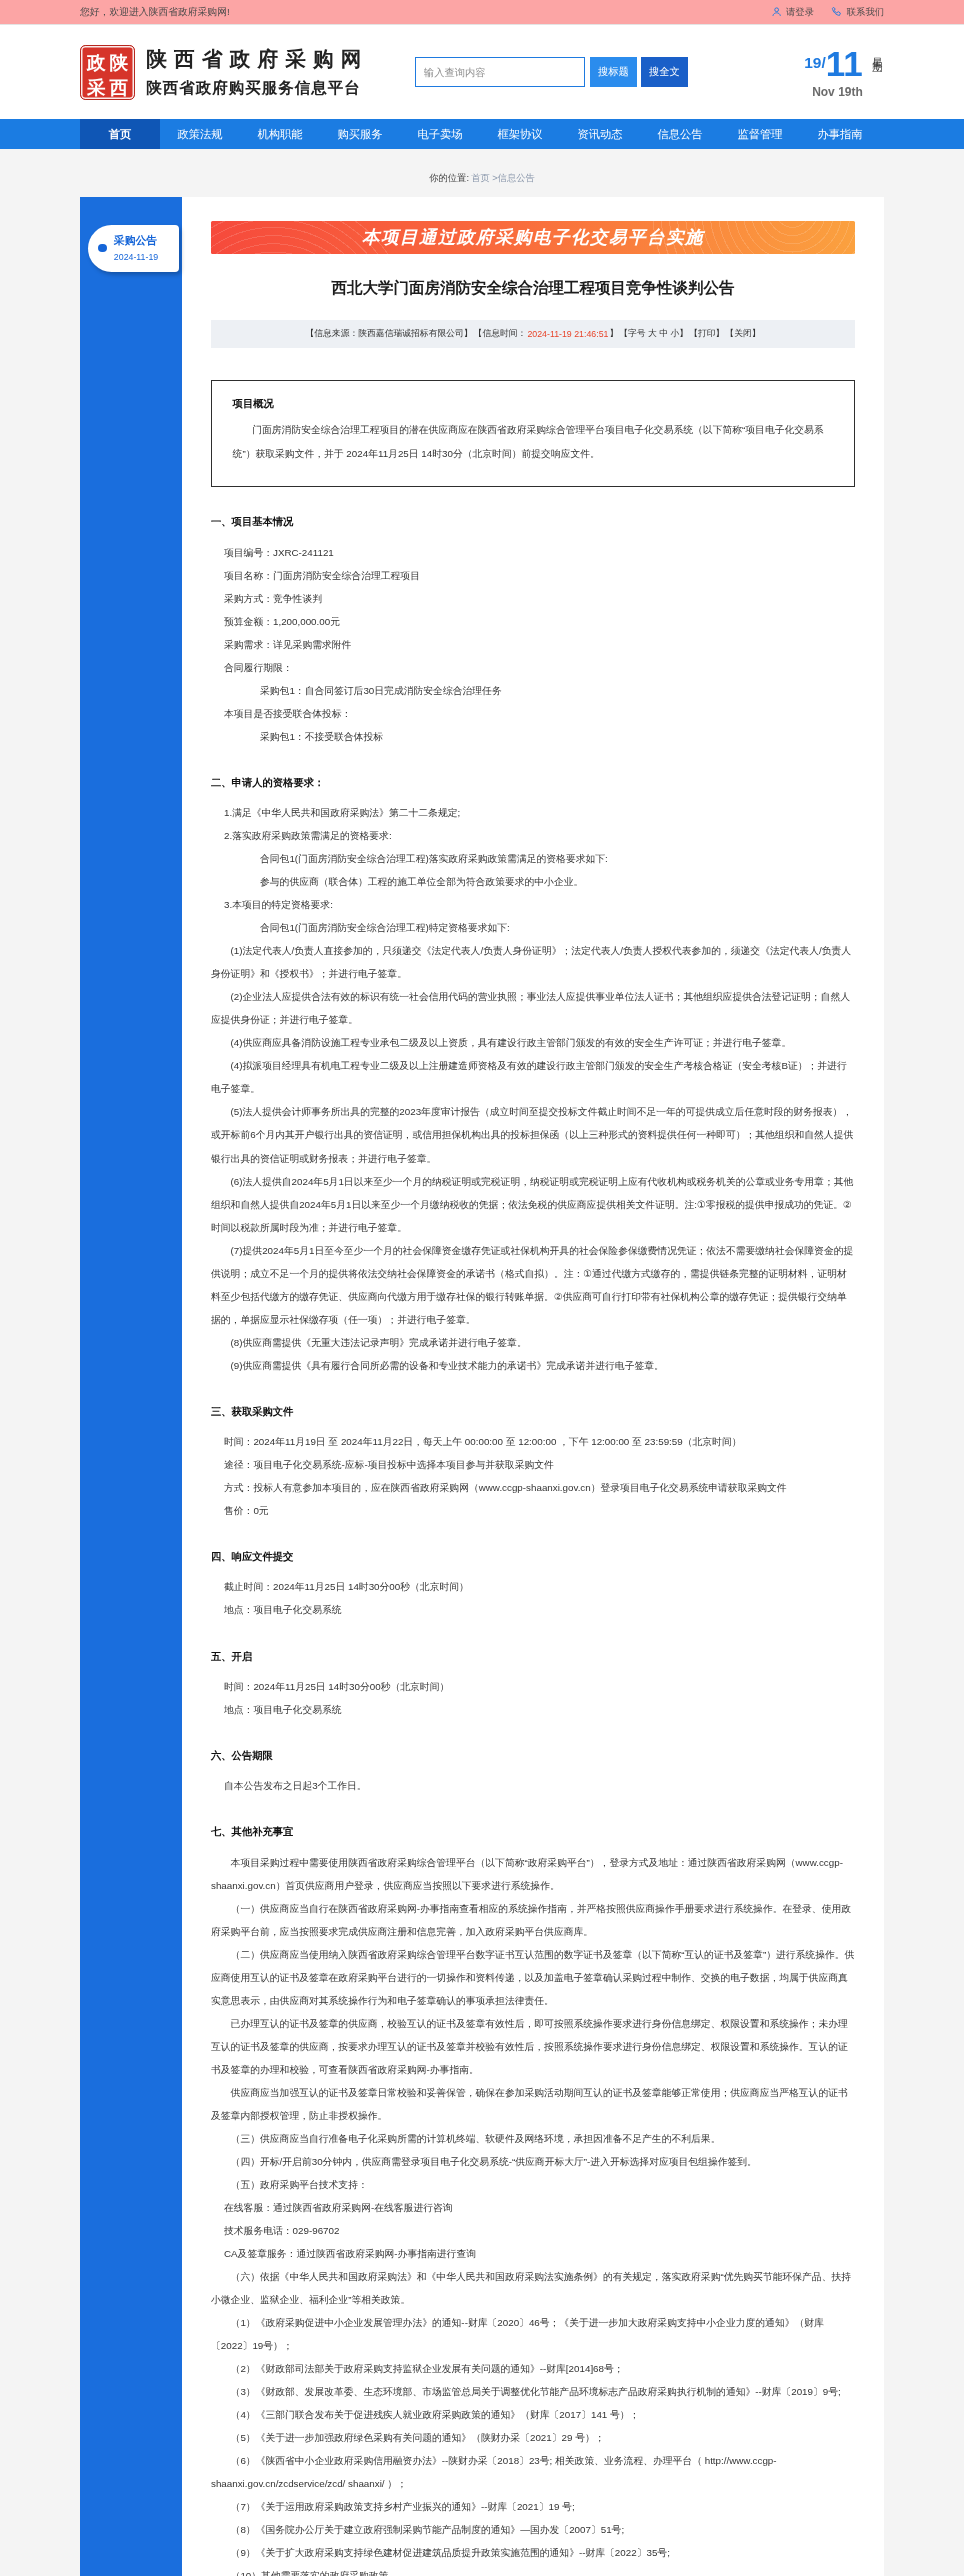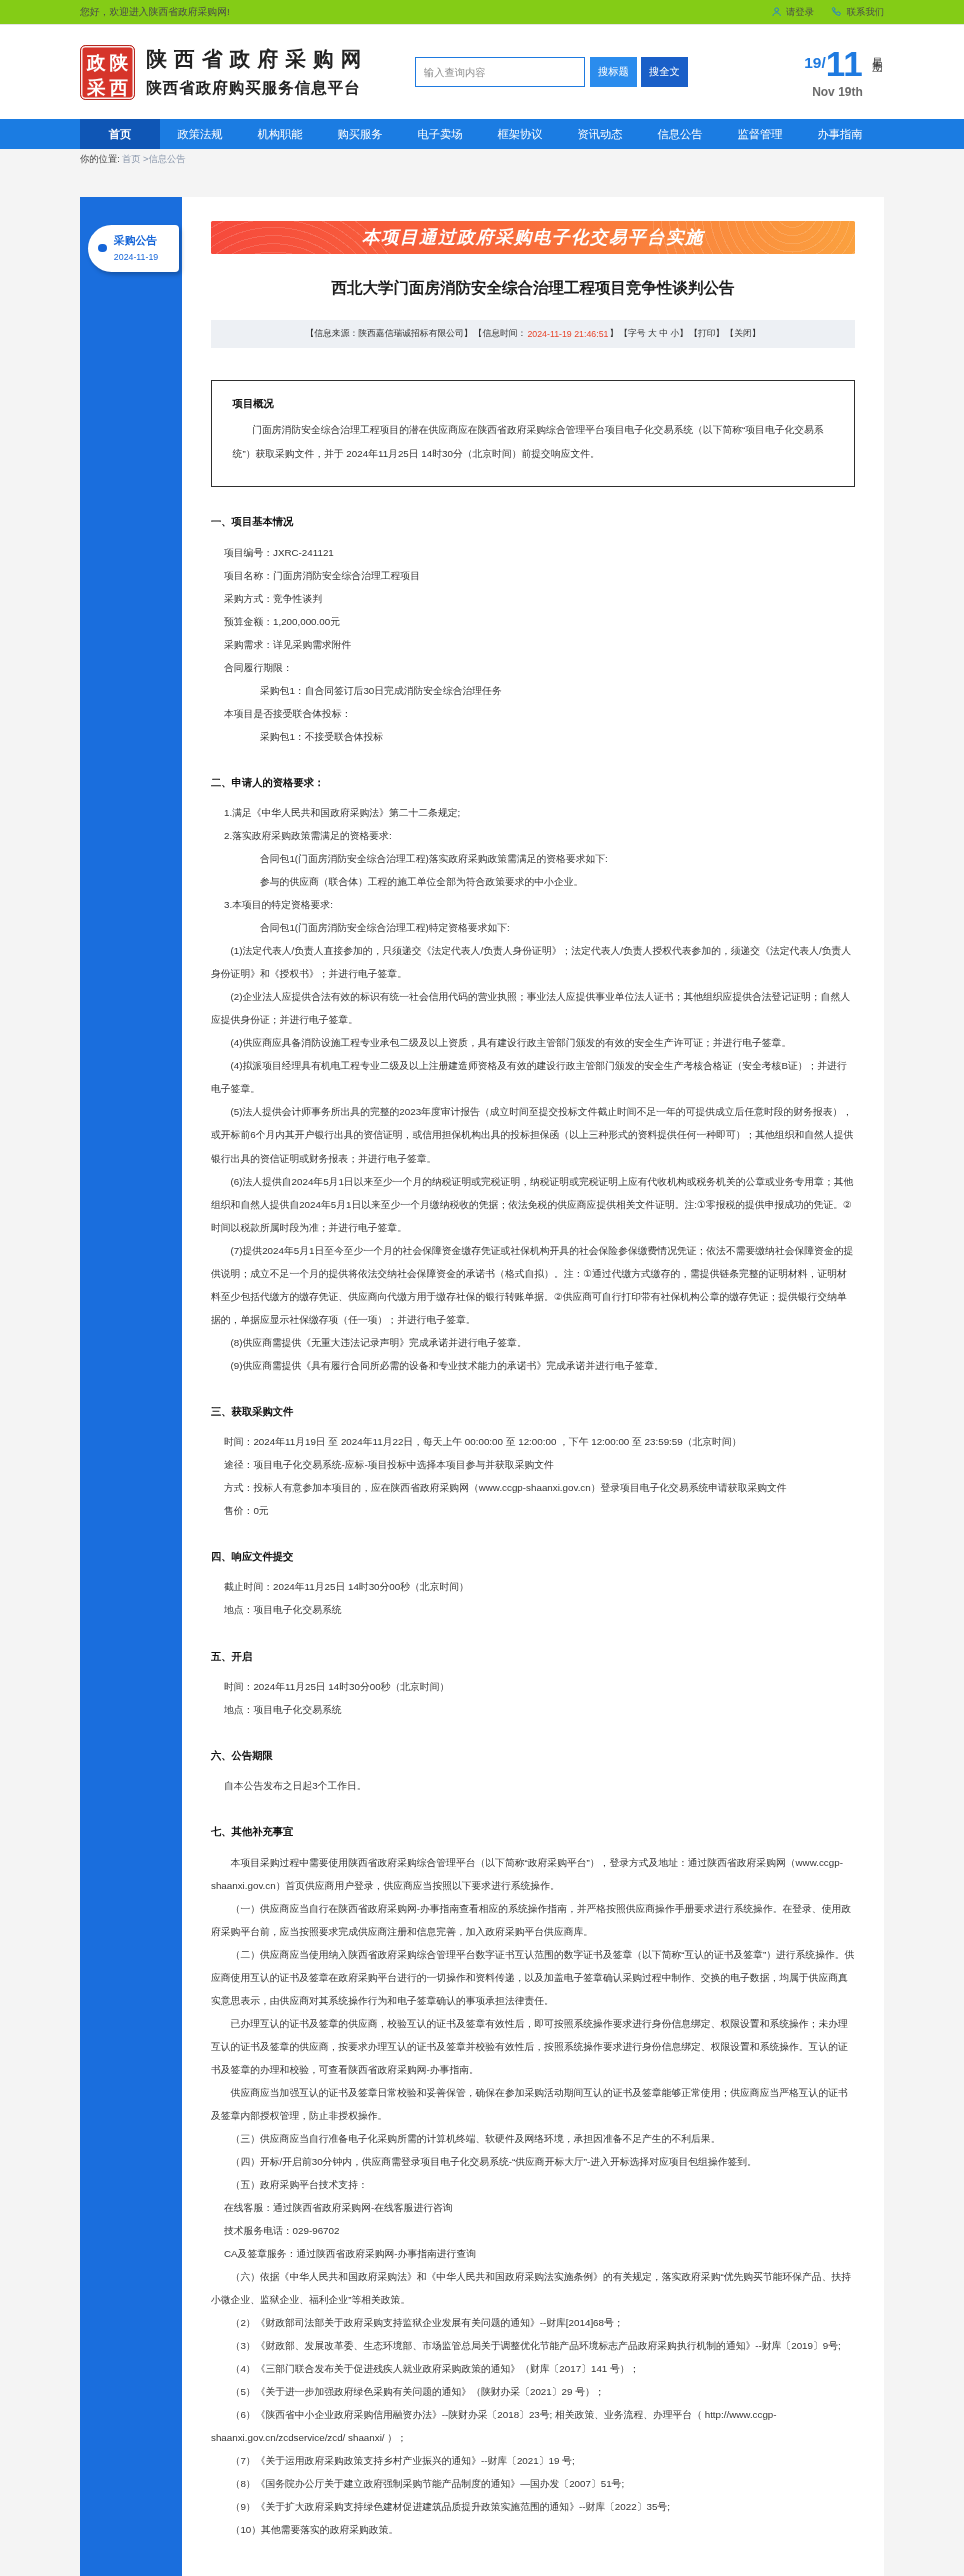--- a/index.html
+++ b/index.html
@@ -1,20 +1,20 @@
 <!DOCTYPE html>
 <html style="font-size:8.2px"><head>
 <meta charset="utf-8">
 <style>
   * { margin:0; padding:0; box-sizing:border-box; }
   html,body { width:964px; background:#f4f4f4; font-family:"Liberation Sans","DejaVu Sans",sans-serif; }
   body { height:2895px; overflow:hidden; position:relative; }
 
   
-  .topbar { height:25px; background:#84cc16; border-bottom:0.5px solid #e4e4e4; display:flex; align-items:center; justify-content:space-between; padding:0 80px; }
+  .topbar { height:25px; background:#fca5a5; border-bottom:0.5px solid #e4e4e4; display:flex; align-items:center; justify-content:space-between; padding:0 80px; }
   .topbar .greet { font-size:9.8px; color:#4a4a4a; }
   .topbar .links { display:flex; align-items:center; gap:17.5px; }
   .toplink { display:flex; align-items:center; gap:4.1px; font-size:9.3px; color:#4a4a4a; cursor:pointer; }
   .toplink svg { display:block; }
 
   
   .header { background:#ffffff; height:94px; display:flex; align-items:center; padding:0 80px; }
   .seal { width:55px; height:55px; background:#d6342a; border-radius:5.2px; border:1.5px solid #b7281f; display:grid; grid-template-columns:1fr 1fr; grid-template-rows:1fr 1fr; padding:4.1px; box-shadow:inset 0 0 0 1.5px rgba(255,255,255,.9); }
   .seal span { color:#fff; font-weight:bold; font-size:18.5px; display:flex; align-items:center; justify-content:center; font-family:"Liberation Serif","DejaVu Serif",serif; }
   .brand { margin-left:11.3px; }
@@ -32,21 +32,21 @@
   .datebox .nums .big { font-size:35px; font-weight:bold; }
   .datebox .nums .en { display:block; color:#6b6b6b; font-size:12px; font-weight:bold; margin-top:5.2px; }
   .weekday { writing-mode:vertical-rl; font-size:10.3px; color:#333; letter-spacing:4.1px; padding-top:3.1px; }
 
   
   .nav { background:#1b7ce2; height:30px; display:flex; padding:0 80px; }
   .nav-item { width:80px; text-align:center; line-height:30px; color:#fff; font-size:11.3px; cursor:pointer; }
   .nav-item.active { background:#0f56b5; font-weight:bold; }
 
   
-  .crumbrow { padding:4px 80px 0; height:29px; }
+  .crumbrow { padding:23px 80px 0; height:29px;text-align:center; }
   .crumbrow .lbl { font-size:9.3px; color:#444; }
   .crumbrow a { font-size:9.3px; color:#8a97ab; text-decoration:none; cursor:pointer; }
   .crumbrow .sep { color:#8a97ab; font-size:9.3px; }
 
   
   .content { margin:18.5px 80px 17.5px; display:flex; align-items:stretch; }
   .side { width:102px; flex-shrink:0; background:#1a6edd; position:relative; }
   .side-tag { position:absolute; top:28px; left:8.2px; width:91px; height:47px; background:#fff; border-radius:24px 4.1px 4.1px 24px; box-shadow:2.1px 2.6px 4.1px rgba(0,0,0,.25); display:flex; align-items:center; padding-left:10.3px; gap:7.2px; cursor:pointer; }
   .side-dot { width:8.2px; height:8.2px; border-radius:50%; background:#1565d8; flex-shrink:0; }
   .side-tt { color:#1565d8; font-size:10.8px; font-weight:bold; }
@@ -225,20 +225,21 @@
         <div class="p">（二）供应商应当使用纳入陕西省政府采购综合管理平台数字证书互认范围的数字证书及签章（以下简称“互认的证书及签章”）进行系统操作。供应商使用互认的证书及签章在政府采购平台进行的一切操作和资料传递，以及加盖电子签章确认采购过程中制作、交换的电子数据，均属于供应商真实意思表示，由供应商对其系统操作行为和电子签章确认的事项承担法律责任。</div>
         <div class="p">已办理互认的证书及签章的供应商，校验互认的证书及签章有效性后，即可按照系统操作要求进行身份信息绑定、权限设置和系统操作；未办理互认的证书及签章的供应商，按要求办理互认的证书及签章并校验有效性后，按照系统操作要求进行身份信息绑定、权限设置和系统操作。互认的证书及签章的办理和校验，可查看陕西省政府采购网-办事指南。</div>
         <div class="p">供应商应当加强互认的证书及签章日常校验和妥善保管，确保在参加采购活动期间互认的证书及签章能够正常使用；供应商应当严格互认的证书及签章内部授权管理，防止非授权操作。</div>
         <div class="p">（三）供应商应当自行准备电子化采购所需的计算机终端、软硬件及网络环境，承担因准备不足产生的不利后果。</div>
         <div class="p">（四）开标/开启前30分钟内，供应商需登录项目电子化交易系统-“供应商开标大厅”-进入开标选择对应项目包组操作签到。</div>
         <div class="p">（五）政府采购平台技术支持：</div>
         <div class="f">在线客服：通过陕西省政府采购网-在线客服进行咨询</div>
         <div class="f">技术服务电话：029-96702</div>
         <div class="f">CA及签章服务：通过陕西省政府采购网-办事指南进行查询</div>
         <div class="p">（六）依据《中华人民共和国政府采购法》和《中华人民共和国政府采购法实施条例》的有关规定，落实政府采购“优先购买节能环保产品、扶持小微企业、监狱企业、福利企业”等相关政策。</div>
+        <div class="p">（1）《政府采购促进中小企业发展管理办法》的通知--财库〔2020〕46号；《关于进一步加大政府采购支持中小企业力度的通知》（财库〔2022〕19号）；</div>
         <div class="p">（2）《财政部司法部关于政府采购支持监狱企业发展有关问题的通知》--财库[2014]68号；</div>
         <div class="p">（3）《财政部、发展改革委、生态环境部、市场监管总局关于调整优化节能产品环境标志产品政府采购执行机制的通知》--财库〔2019〕9号;</div>
         <div class="p">（4）《三部门联合发布关于促进残疾人就业政府采购政策的通知》（财库〔2017〕141 号）；</div>
         <div class="p">（5）《关于进一步加强政府绿色采购有关问题的通知》（陕财办采〔2021〕29 号）；</div>
         <div class="p">（6）《陕西省中小企业政府采购信用融资办法》--陕财办采〔2018〕23号; 相关政策、业务流程、办理平台（ http://www.ccgp-shaanxi.gov.cn/zcdservice/zcd/ shaanxi/ ）；</div>
         <div class="p">（7）《关于运用政府采购政策支持乡村产业振兴的通知》--财库〔2021〕19 号;</div>
         <div class="p">（8）《国务院办公厅关于建立政府强制采购节能产品制度的通知》—国办发〔2007〕51号;</div>
         <div class="p">（9）《关于扩大政府采购支持绿色建材促进建筑品质提升政策实施范围的通知》--财库〔2022〕35号;</div>
         <div class="p">（10）其他需要落实的政府采购政策。</div>
       </div>

